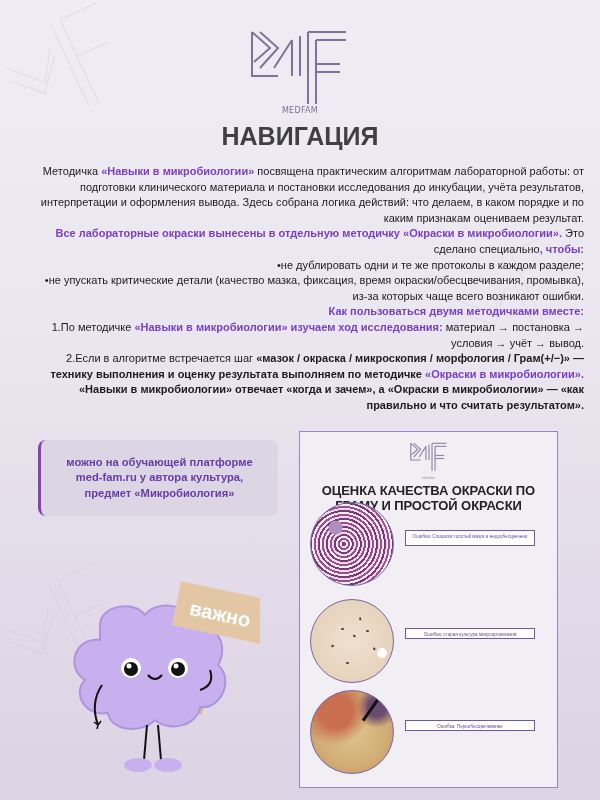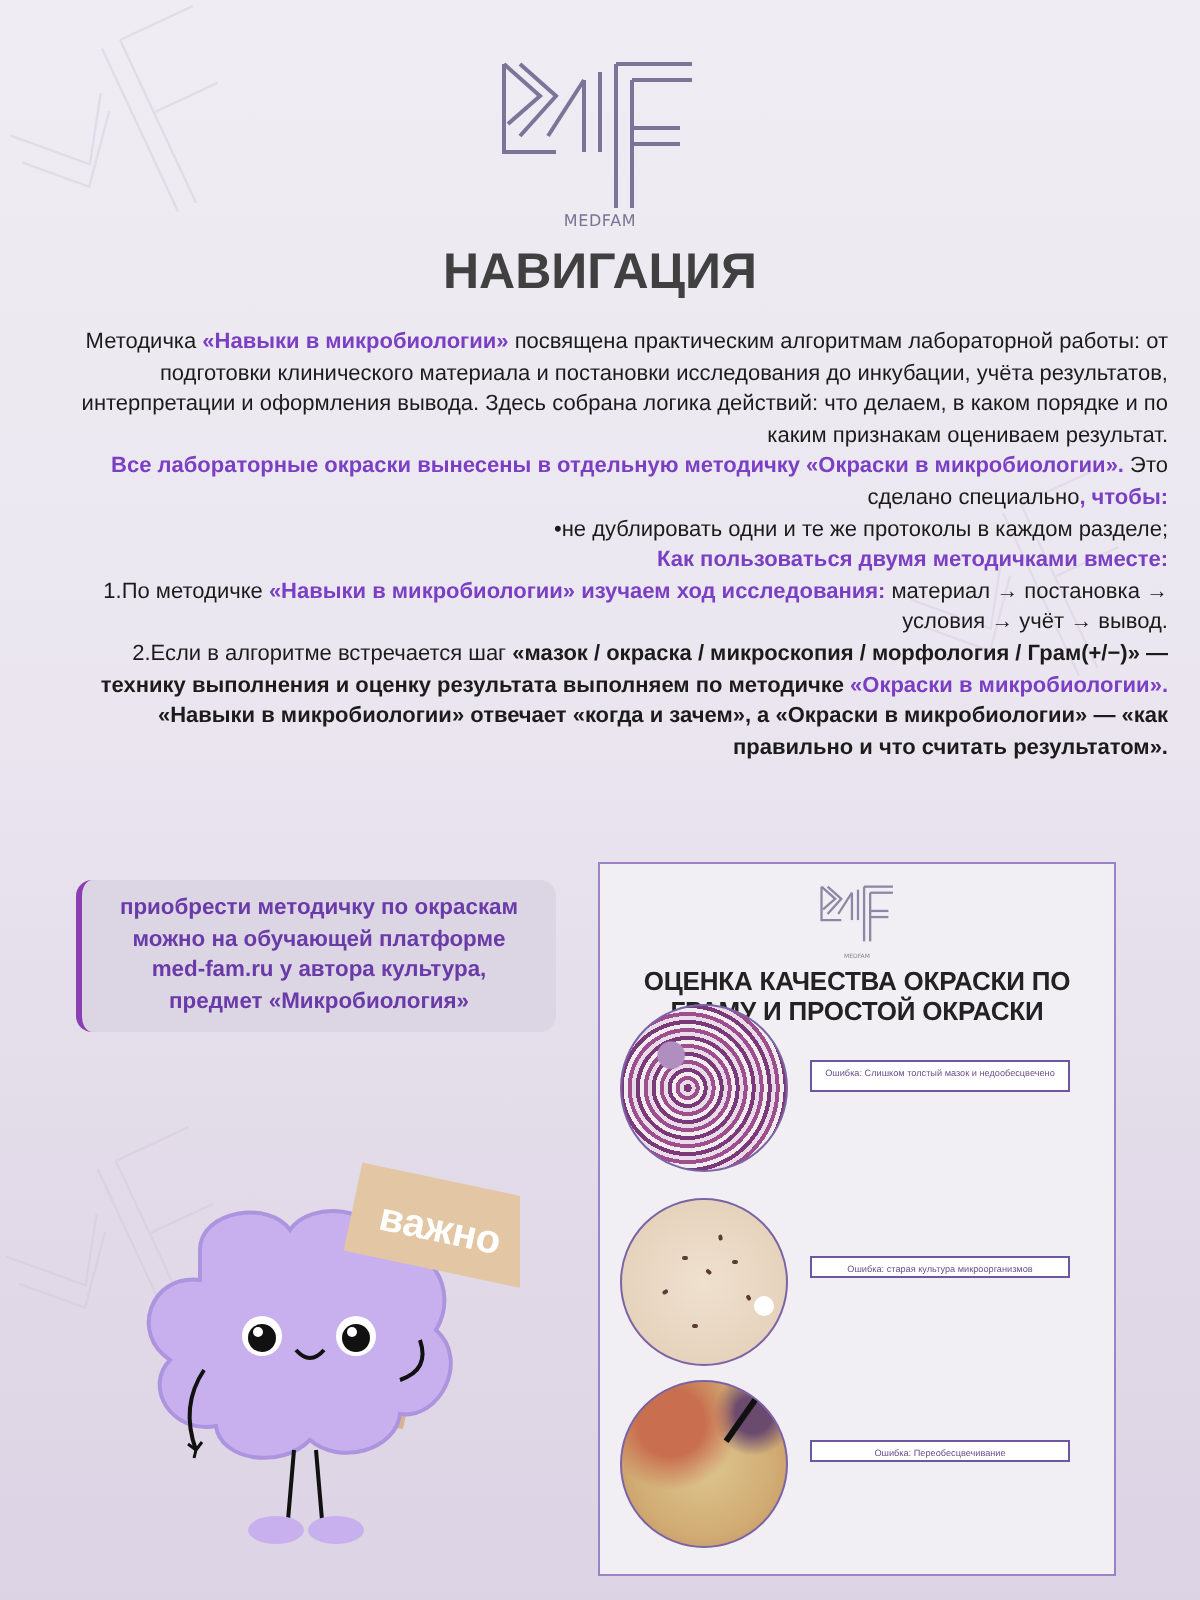--- a/index.html
+++ b/index.html
@@ -102,33 +102,33 @@
 <h1 class="title">НАВИГАЦИЯ</h1>
 
 <div class="content">
   <p>
     <span>Методичка </span><span class="purple">«Навыки в микробиологии»</span><span> посвящена практическим алгоритмам лабораторной работы: от подготовки клинического материала и постановки исследования до инкубации, учёта результатов, интерпретации и оформления вывода. Здесь собрана логика действий: что делаем, в каком порядке и по каким признакам оцениваем результат.</span>
   </p>
   <p>
     <span class="purple">Все лабораторные окраски вынесены в отдельную методичку «Окраски в микробиологии».</span><span> Это сделано специально</span><span class="purple">, чтобы:</span>
   </p>
   <p>•не дублировать одни и те же протоколы в каждом разделе;</p>
+  <p>•не упускать критические детали (качество мазка, фиксация, время окраски/обесцвечивания, промывка), из-за которых чаще всего возникают ошибки.</p>
   <p class="purple">Как пользоваться двумя методичками вместе:</p>
   <p>
     <span>1.По методичке </span><span class="purple">«Навыки в микробиологии» изучаем ход исследования:</span><span> материал → постановка → условия → учёт → вывод.</span>
   </p>
   <p>
     <span>2.Если в алгоритме встречается шаг </span><span class="b">«мазок / окраска / микроскопия / морфология / Грам(+/−)» — технику выполнения и оценку результата выполняем по методичке </span><span class="purple">«Окраски в микробиологии».</span>
   </p>
   <p class="b"> «Навыки в микробиологии» отвечает «когда и зачем», а «Окраски в микробиологии» — «как правильно и что считать результатом».</p>
 </div>
 
 <div class="callout">
   <div>
-    <div>приобрести методичку по окраскам</div>
     <div>можно на обучающей платформе</div>
     <div>med-fam.ru у автора культура,</div>
     <div>предмет «Микробиология»</div>
   </div>
 </div>
 
 <svg class="mascot" viewBox="0 0 220 200">
 
   <rect x="165" y="30" width="8" height="110" fill="#d9b48e" transform="rotate(12 169 85)"></rect>
 

